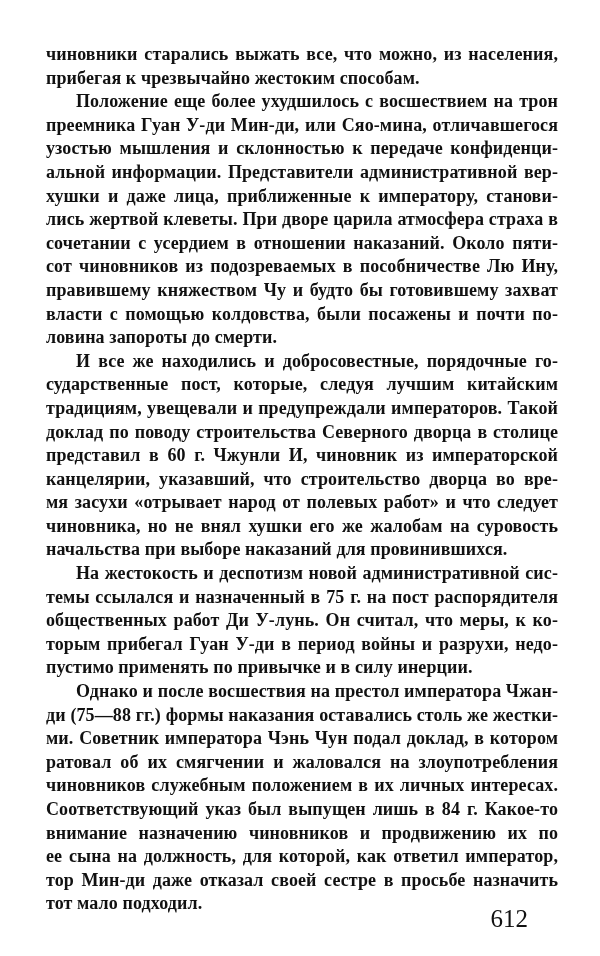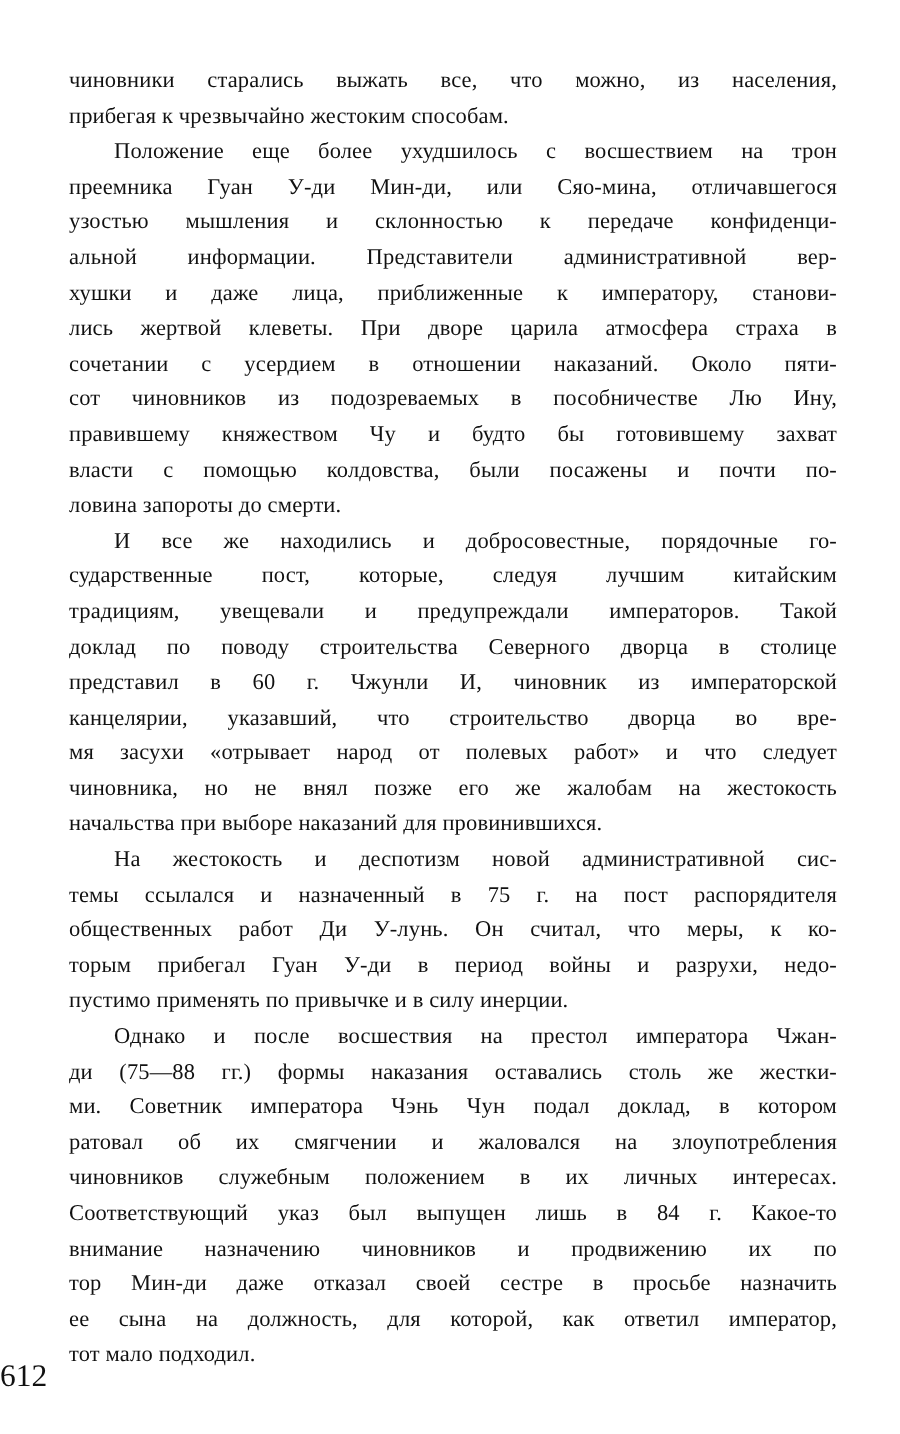--- a/index.html
+++ b/index.html
@@ -2,28 +2,28 @@
 <html><head>
 <meta charset="utf-8">
 <style>
   html, body { margin: 0; padding: 0; }
   body {
     width: 600px; height: 956px; background: #ffffff; position: relative; overflow: hidden;
     font-family: "Liberation Serif", "DejaVu Serif", serif; color: #111;
   }
   .page { position: absolute; left: 46px; top: 43px; width: 512px; }
   .line {
-    font-size: 15px; line-height: 23.6px; height: 23.6px; white-space: nowrap;
-    text-align: justify; text-align-last: justify; letter-spacing: 0.1px;
+    font-size: 18px; line-height: 23.6px; height: 23.6px; white-space: nowrap;
+    text-align: justify; text-align-last: justify; letter-spacing: 0.1px; font-weight: bold;
   }
   .line.last { text-align-last: left; }
   .line.indent { padding-left: 30px; }
   .pagenum {
-    position: absolute; left: 0; width: 528px; top: 905px; text-align: left;
-    font-size: 21px; font-family: "Liberation Serif", serif;
+    position: absolute; left: 0; width: 528px; top: 905px; text-align: right;
+    font-size: 25px; font-family: "Liberation Serif", serif;
   }
 </style>
 </head>
 <body>
 
 <div class="page">
 
   <div>
     <div class="line">чиновники старались выжать все, что можно, из населения,</div>
     <div class="line last">прибегая к чрезвычайно жестоким способам.</div>
@@ -44,40 +44,40 @@
   </div>
 
   <div>
     <div class="line indent">И все же находились и добросовестные, порядочные го-</div>
     <div class="line">сударственные пост, которые, следуя лучшим китайским</div>
     <div class="line">традициям, увещевали и предупреждали императоров. Такой</div>
     <div class="line">доклад по поводу строительства Северного дворца в столице</div>
     <div class="line">представил в 60 г. Чжунли И, чиновник из императорской</div>
     <div class="line">канцелярии, указавший, что строительство дворца во вре-</div>
     <div class="line">мя засухи «отрывает народ от полевых работ» и что следует</div>
-    <div class="line">чиновника, но не внял позже его же жалобам на жестокость</div>
+    <div class="line">чиновника, но не внял хушки его же жалобам на суровость</div>
     <div class="line last">начальства при выборе наказаний для провинившихся.</div>
   </div>
 
   <div>
     <div class="line indent">На жестокость и деспотизм новой административной сис-</div>
     <div class="line">темы ссылался и назначенный в 75 г. на пост распорядителя</div>
     <div class="line">общественных работ Ди У-лунь. Он считал, что меры, к ко-</div>
     <div class="line">торым прибегал Гуан У-ди в период войны и разрухи, недо-</div>
     <div class="line last">пустимо применять по привычке и в силу инерции.</div>
   </div>
 
   <div>
     <div class="line indent">Однако и после восшествия на престол императора Чжан-</div>
     <div class="line">ди (75—88 гг.) формы наказания оставались столь же жестки-</div>
     <div class="line">ми. Советник императора Чэнь Чун подал доклад, в котором</div>
     <div class="line">ратовал об их смягчении и жаловался на злоупотребления</div>
     <div class="line">чиновников служебным положением в их личных интересах.</div>
     <div class="line">Соответствующий указ был выпущен лишь в 84 г. Какое-то</div>
     <div class="line">внимание назначению чиновников и продвижению их по</div>
+    <div class="line">ее сына на должность, для которой, как ответил император,</div>
     <div class="line">тор Мин-ди даже отказал своей сестре в просьбе назначить</div>
-    <div class="line">ее сына на должность, для которой, как ответил император,</div>
     <div class="line last">тот мало подходил.</div>
   </div>
 
 </div>
 
 <div class="pagenum">612</div>
 
 </body></html>

